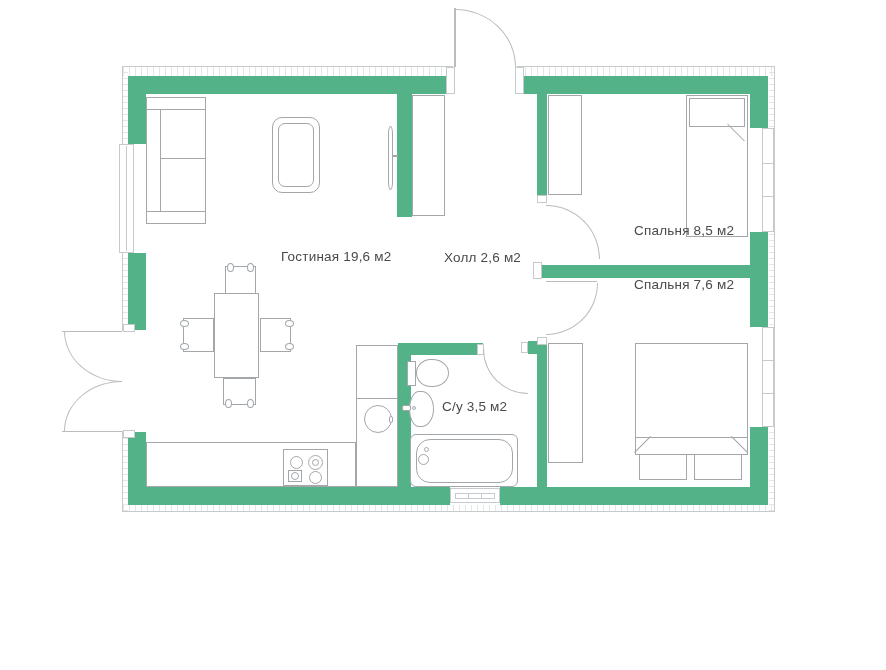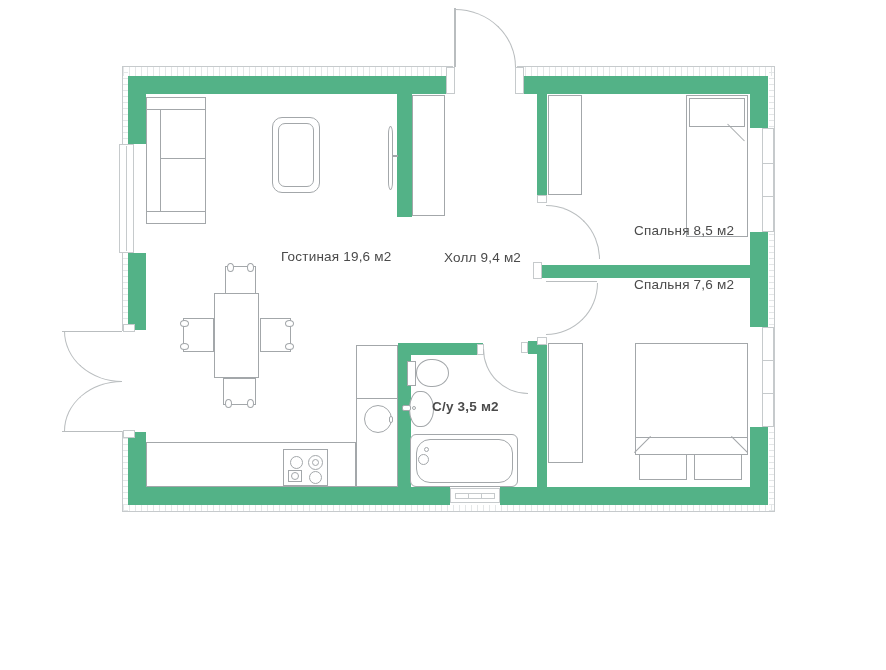--- a/index.html
+++ b/index.html
@@ -159,18 +159,18 @@
   <div class="circ" style="left:416px;top:359px;width:33px;height:28px;border-radius:45% 50% 50% 45%/50%;"></div>
   <div class="circ" style="left:409px;top:391px;width:25px;height:36px;border-radius:40% 50% 50% 40%/50%;"></div>
   <div class="f" style="left:402px;top:405px;width:9px;height:6px;border-radius:2px;"></div>
   <div class="circ" style="left:412px;top:406px;width:4px;height:4px;"></div>
   <div class="f" style="left:410px;top:434px;width:108px;height:53px;border-radius:6px;"></div>
   <div class="f" style="left:416px;top:439px;width:97px;height:44px;border-radius:14px;"></div>
   <div class="circ" style="left:418px;top:454px;width:11px;height:11px;"></div>
   <div class="circ" style="left:424px;top:447px;width:5px;height:5px;"></div>
 
   <div class="label" style="left:281px;top:249px;">Гостиная 19,6 м2</div>
-  <div class="label" style="left:444px;top:250px;">Холл 9,4 м2</div>
+  <div class="label" style="left:444px;top:250px;">Холл 2,6 м2</div>
   <div class="label" style="left:634px;top:223px;">Спальня 8,5 м2</div>
   <div class="label" style="left:634px;top:277px;">Спальня 7,6 м2</div>
-  <div class="label" style="left:432px;top:399px;font-weight:bold;">С/у 3,5 м2</div>
+  <div class="label" style="left:442px;top:399px;">С/у 3,5 м2</div>
 
 </div>
 
 </body></html>

